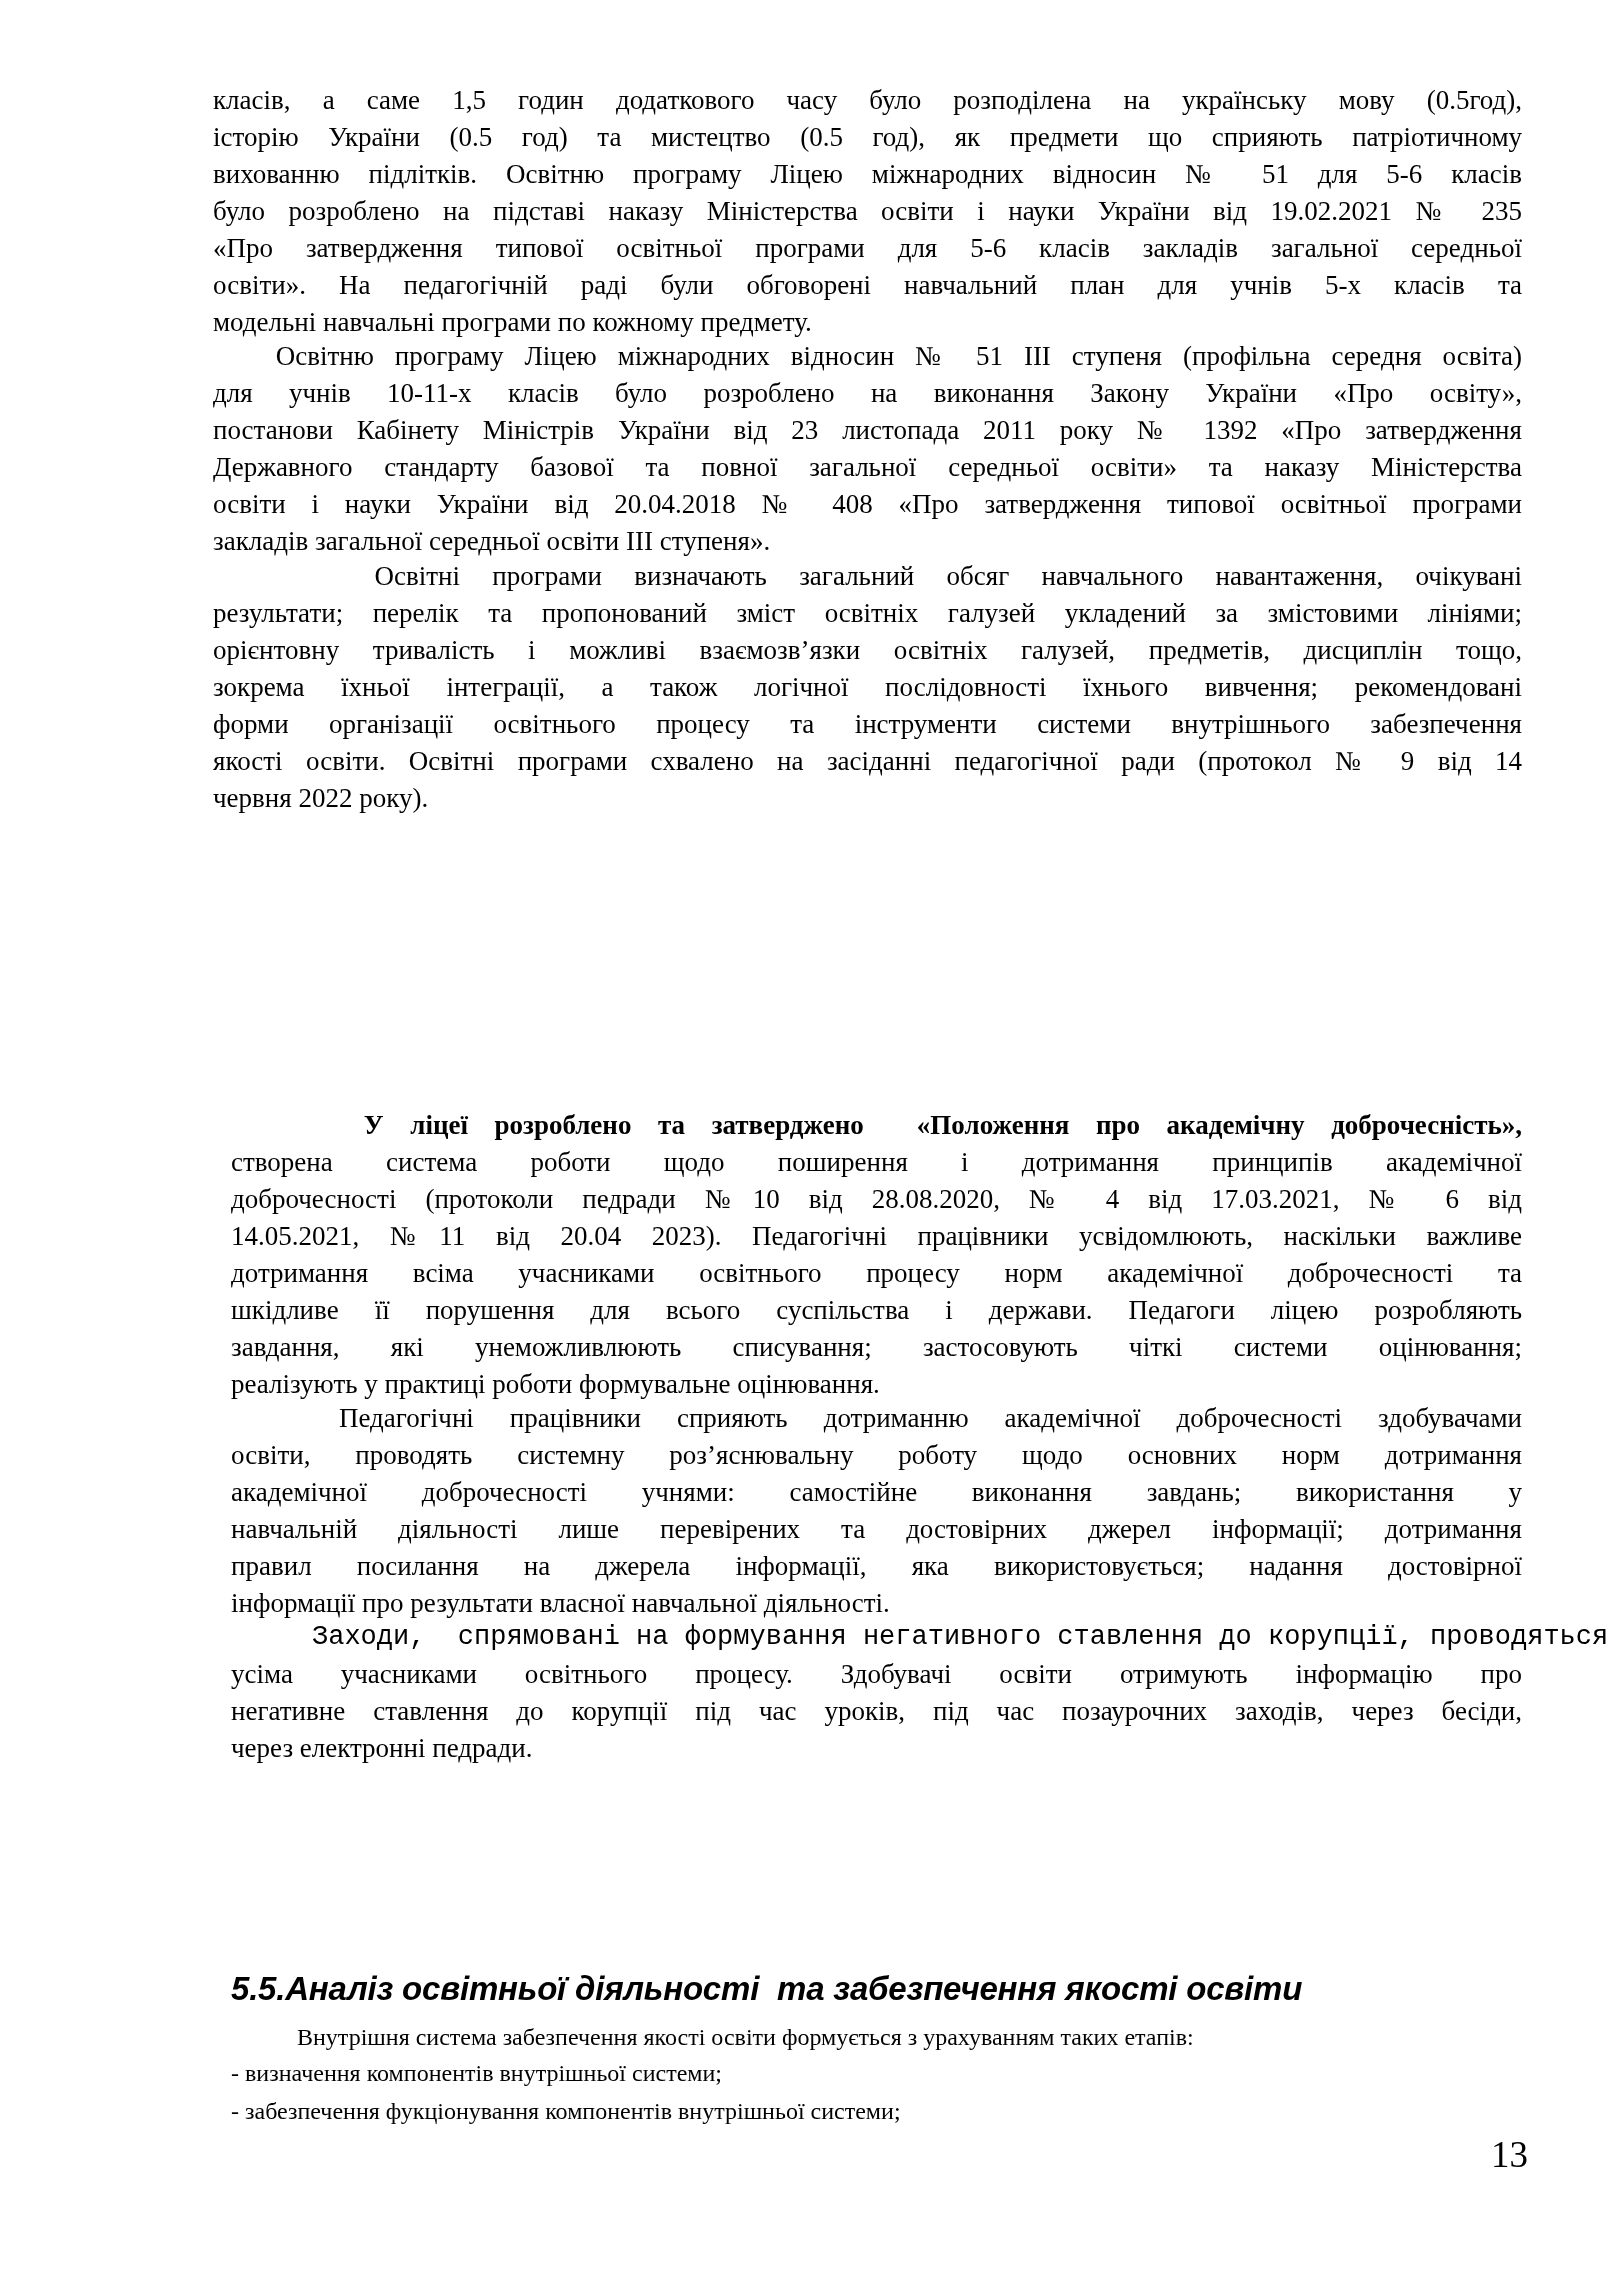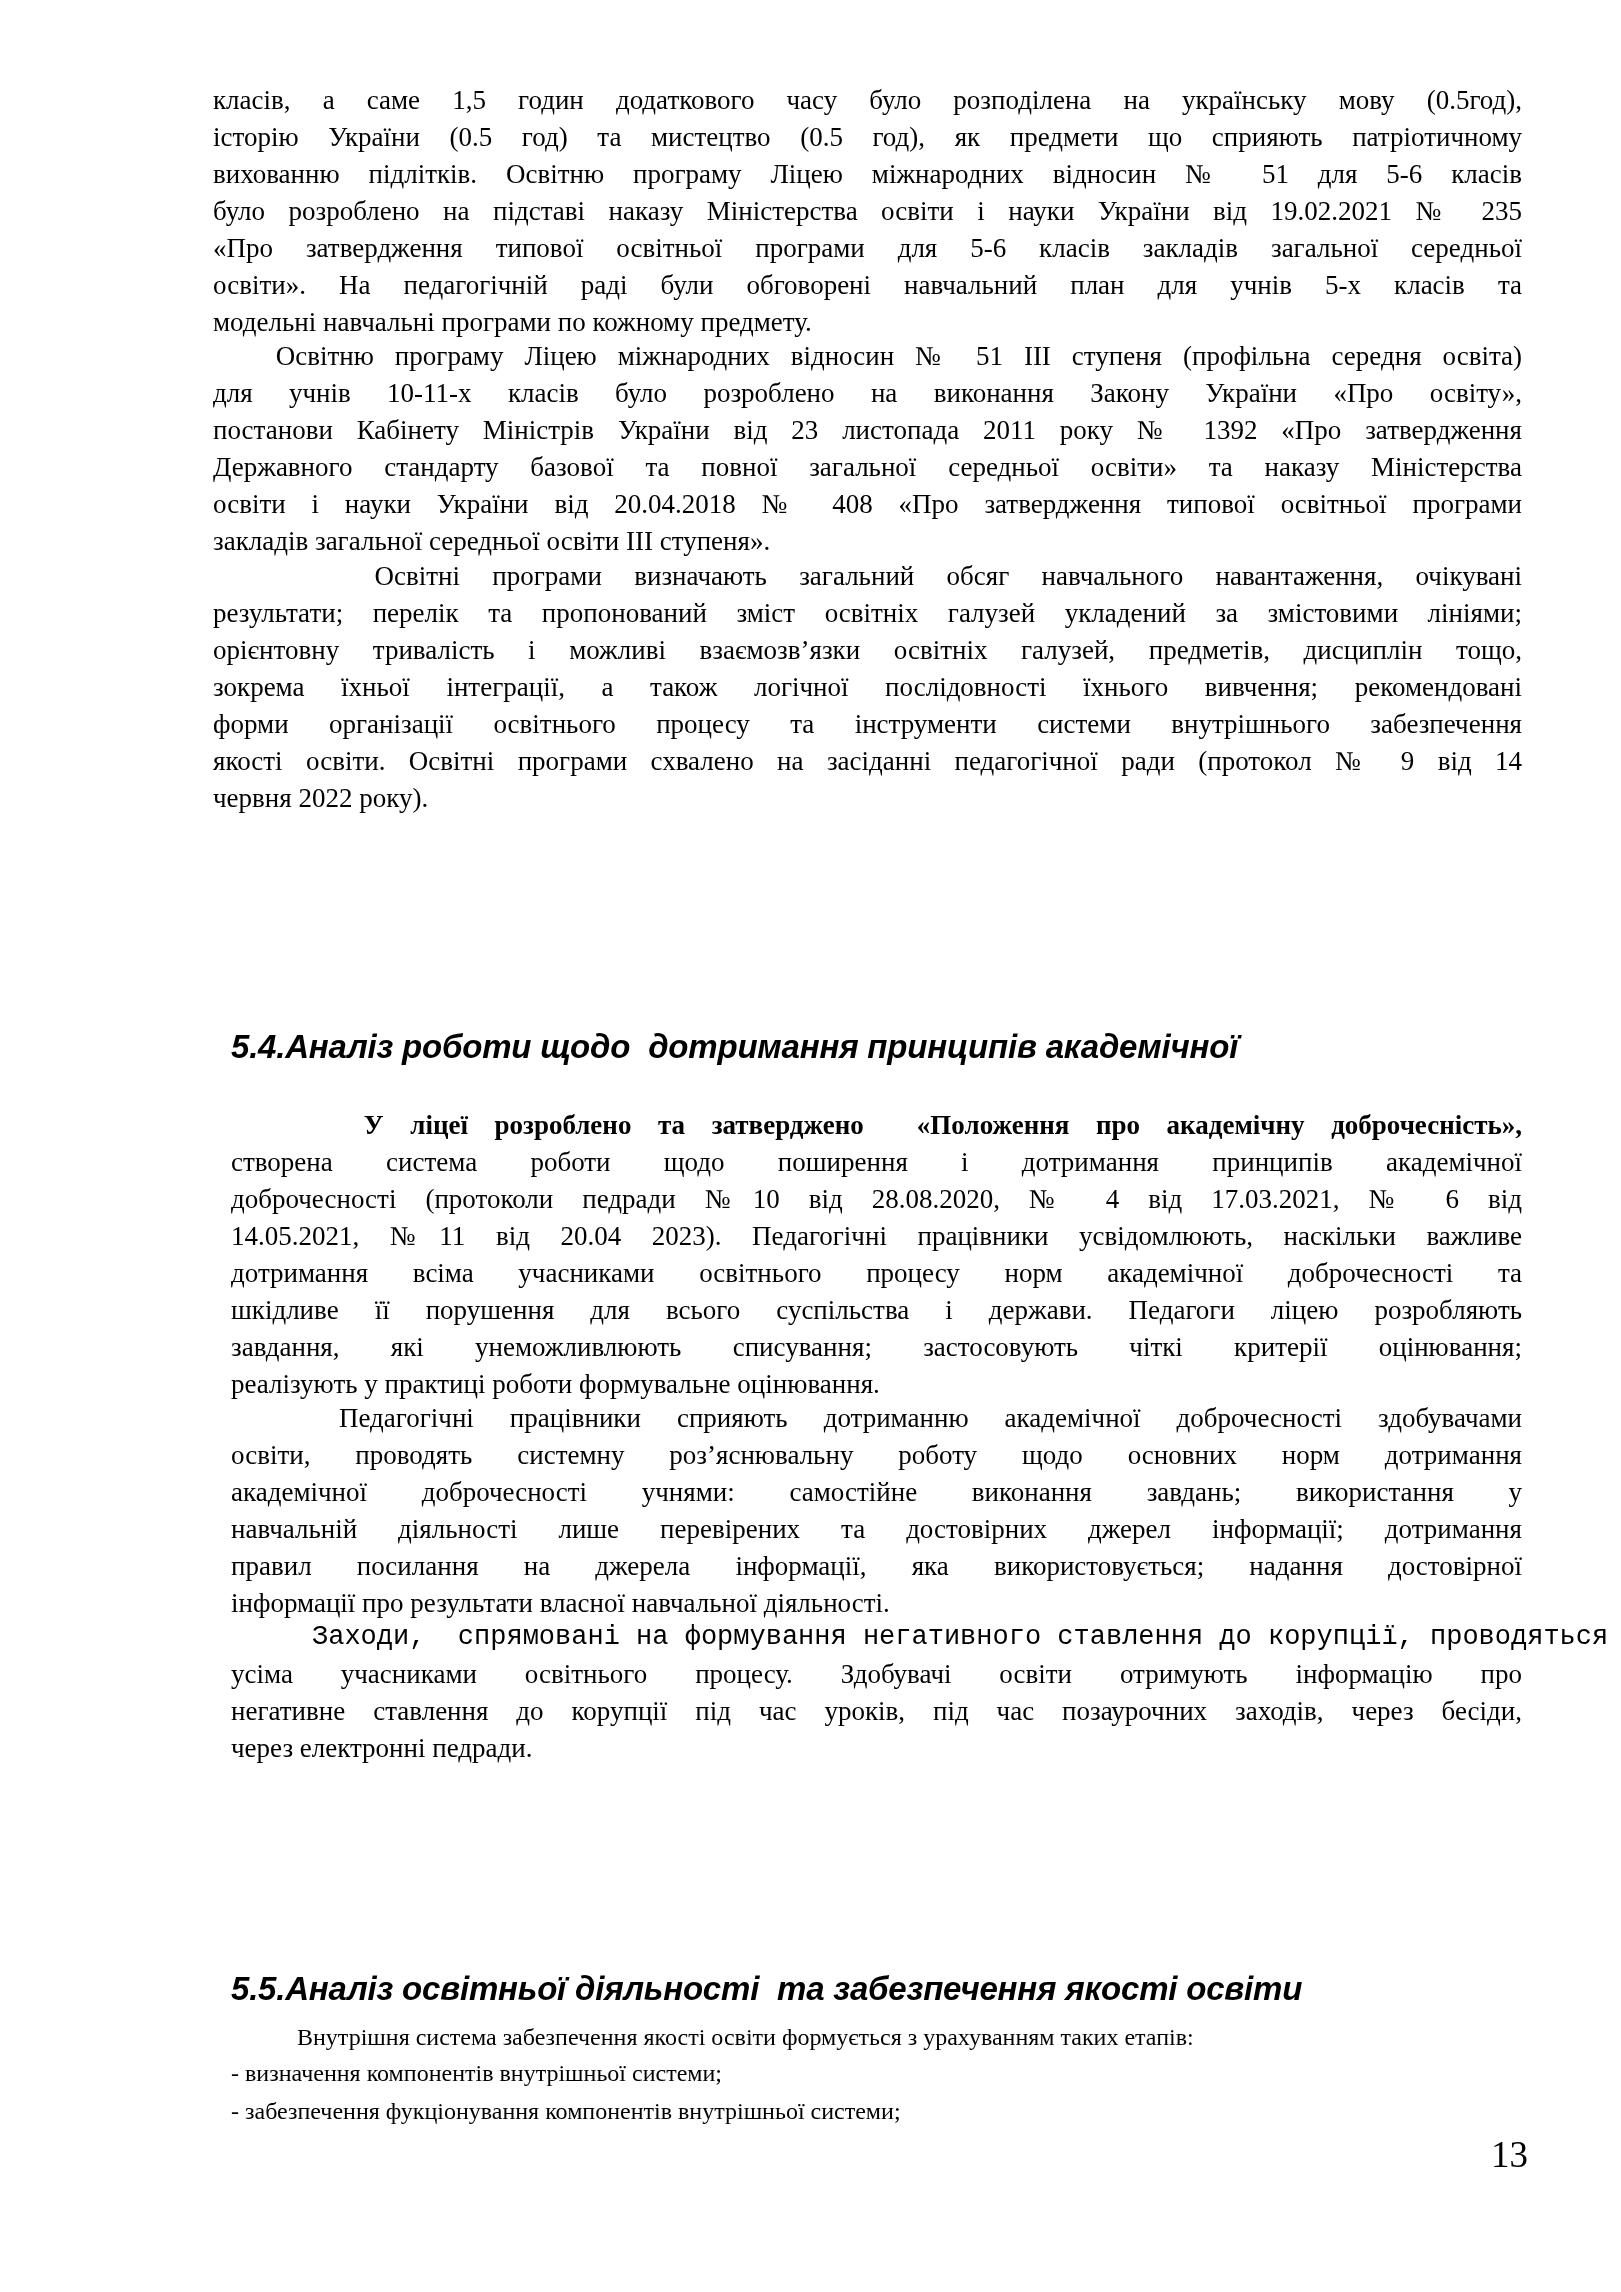--- a/index.html
+++ b/index.html
@@ -94,31 +94,30 @@
     <span class="line" style="white-space:pre;">     Освітні програми визначають загальний обсяг навчального навантаження, очікувані</span>
     <span class="line">результати; перелік та пропонований зміст освітніх галузей укладений за змістовими лініями;</span>
     <span class="line">орієнтовну тривалість і можливі взаємозв’язки освітніх галузей, предметів, дисциплін тощо,</span>
     <span class="line">зокрема їхньої інтеграції, а також логічної послідовності їхнього вивчення; рекомендовані</span>
     <span class="line">форми організації освітнього процесу та інструменти системи внутрішнього забезпечення</span>
     <span class="line">якості освіти. Освітні програми схвалено на засіданні педагогічної ради (протокол № 9 від 14</span>
     <span class="line last">червня 2022 року).</span>
   </div>
 
   <div class="block heading" style="left:231px; top:1029px;">
-    <span class="line" style="white-space:pre;">5.4.Аналіз роботи щодо  дотримання принципів академічної</span>
   </div>
 
   <div class="block para" style="left:231px; top:1107px; width:1291px;">
     <span class="line" style="white-space:pre;font-weight:bold;">     У ліцеї розроблено та затверджено  «Положення про академічну доброчесність»,</span>
     <span class="line">створена система роботи щодо поширення і дотримання принципів академічної</span>
     <span class="line">доброчесності (протоколи педради №10 від 28.08.2020, № 4 від 17.03.2021, № 6 від</span>
     <span class="line">14.05.2021, №11 від 20.04 2023). Педагогічні працівники усвідомлюють, наскільки важливе</span>
     <span class="line">дотримання всіма учасниками освітнього процесу норм академічної доброчесності та</span>
     <span class="line">шкідливе її порушення для всього суспільства і держави. Педагоги ліцею розробляють</span>
-    <span class="line">завдання, які унеможливлюють списування; застосовують  чіткі критерії оцінювання;</span>
+    <span class="line">завдання, які унеможливлюють списування; застосовують  чіткі системи оцінювання;</span>
     <span class="line last">реалізують у практиці роботи формувальне оцінювання.</span>
   </div>
 
   <div class="block para" style="left:231px; top:1400px; width:1291px;">
     <span class="line" style="white-space:pre;">   Педагогічні працівники сприяють дотриманню академічної доброчесності здобувачами</span>
     <span class="line">освіти, проводять системну роз’яснювальну роботу щодо основних норм дотримання</span>
     <span class="line">академічної доброчесності учнями: самостійне виконання завдань; використання у</span>
     <span class="line">навчальній діяльності лише перевірених та достовірних джерел інформації; дотримання</span>
     <span class="line">правил посилання на джерела інформації, яка використовується; надання достовірної</span>
     <span class="line last">інформації про результати власної навчальної діяльності.</span>

